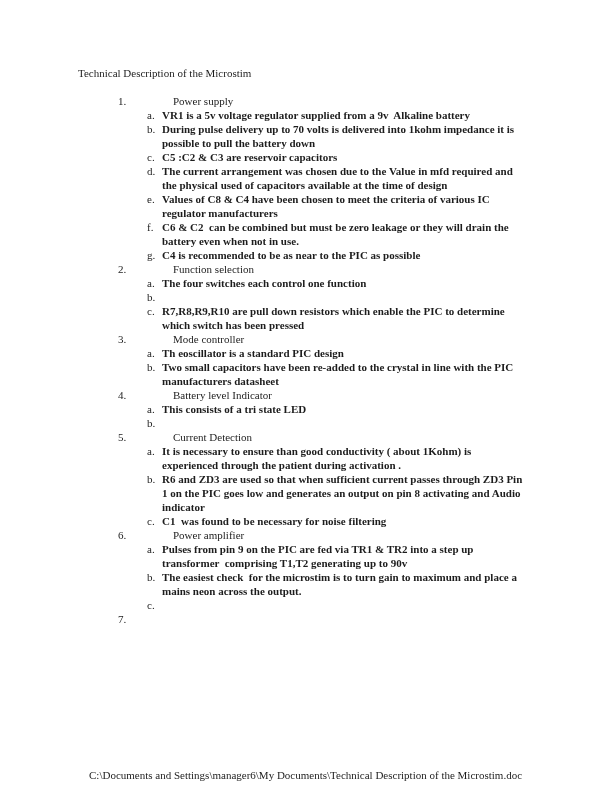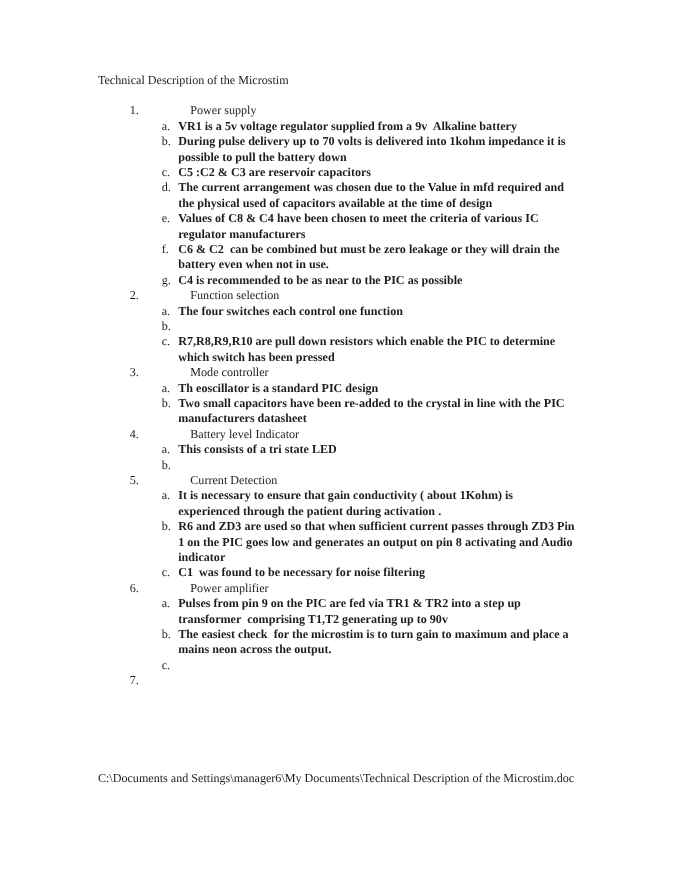--- a/index.html
+++ b/index.html
@@ -13,21 +13,21 @@
     height: 792px;
     background: #ffffff;
     font-family: "Liberation Serif", serif;
     font-size: 11px;
     line-height: 14px;
     color: #1d1d1d;
     overflow: hidden;
   }
   .doc-title {
     position: absolute;
-    left: 89px;
+    left: 78px;
     top: 66px;
     width: 434px;
     white-space: pre-wrap;
   }
   .outline {
     position: absolute;
     left: 89px;
     top: 94px;
     width: 434px;
     margin: 0;
@@ -59,21 +59,21 @@
     width: 15px;
   }
   .subtext {
     flex: 1;
     white-space: pre-wrap;
     font-weight: bold;
   }
   .footer {
     position: absolute;
     left: 89px;
-    top: 701px;
+    top: 768px;
     width: 434px;
     white-space: pre-wrap;
   }
 </style>
 </head>
 <body>
 
 <div class="page">
   <div class="doc-title">Technical Description of the Microstim</div>
 
@@ -179,21 +179,21 @@
   </li>
 
   <li class="section">
     <div class="row">
       <span class="num">5.</span>
       <span class="sec-title">Current Detection</span>
     </div>
     <div class="subitems">
   <div class="subrow">
     <span class="letter">a.</span>
-    <span class="subtext">It is necessary to ensure that gain conductivity ( about 1Kohm) is experienced through the patient during activation .</span>
+    <span class="subtext">It is necessary to ensure than good conductivity ( about 1Kohm) is experienced through the patient during activation .</span>
   </div>
 
   <div class="subrow">
     <span class="letter">b.</span>
     <span class="subtext">R6 and ZD3 are used so that when sufficient current passes through ZD3 Pin 1 on the PIC goes low and generates an output on pin 8 activating and Audio indicator</span>
   </div>
 
   <div class="subrow">
     <span class="letter">c.</span>
     <span class="subtext">C1  was found to be necessary for noise filtering</span>

